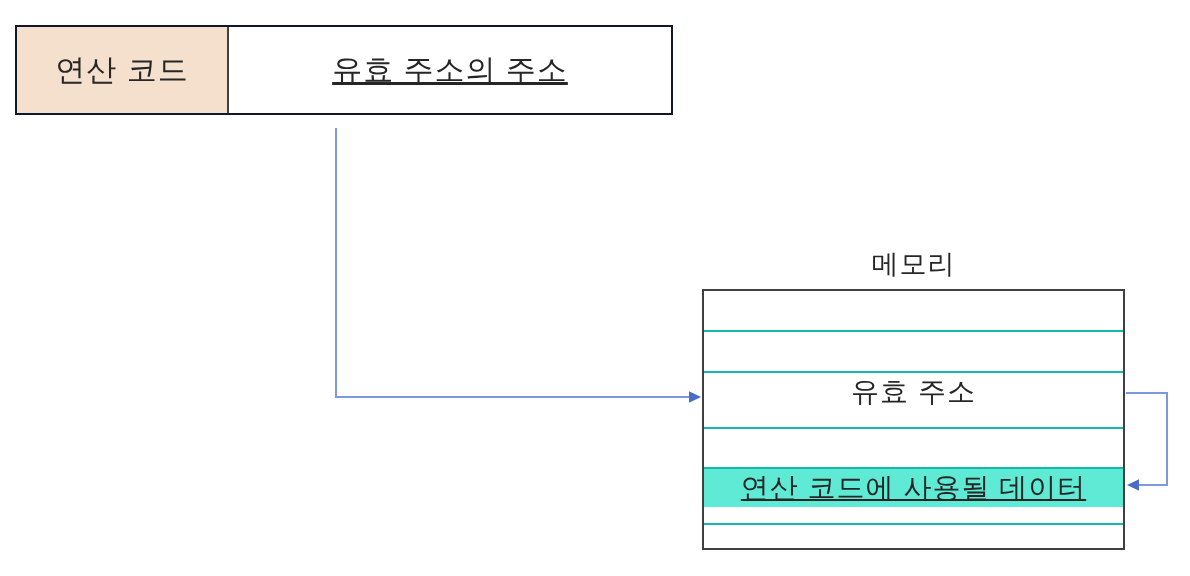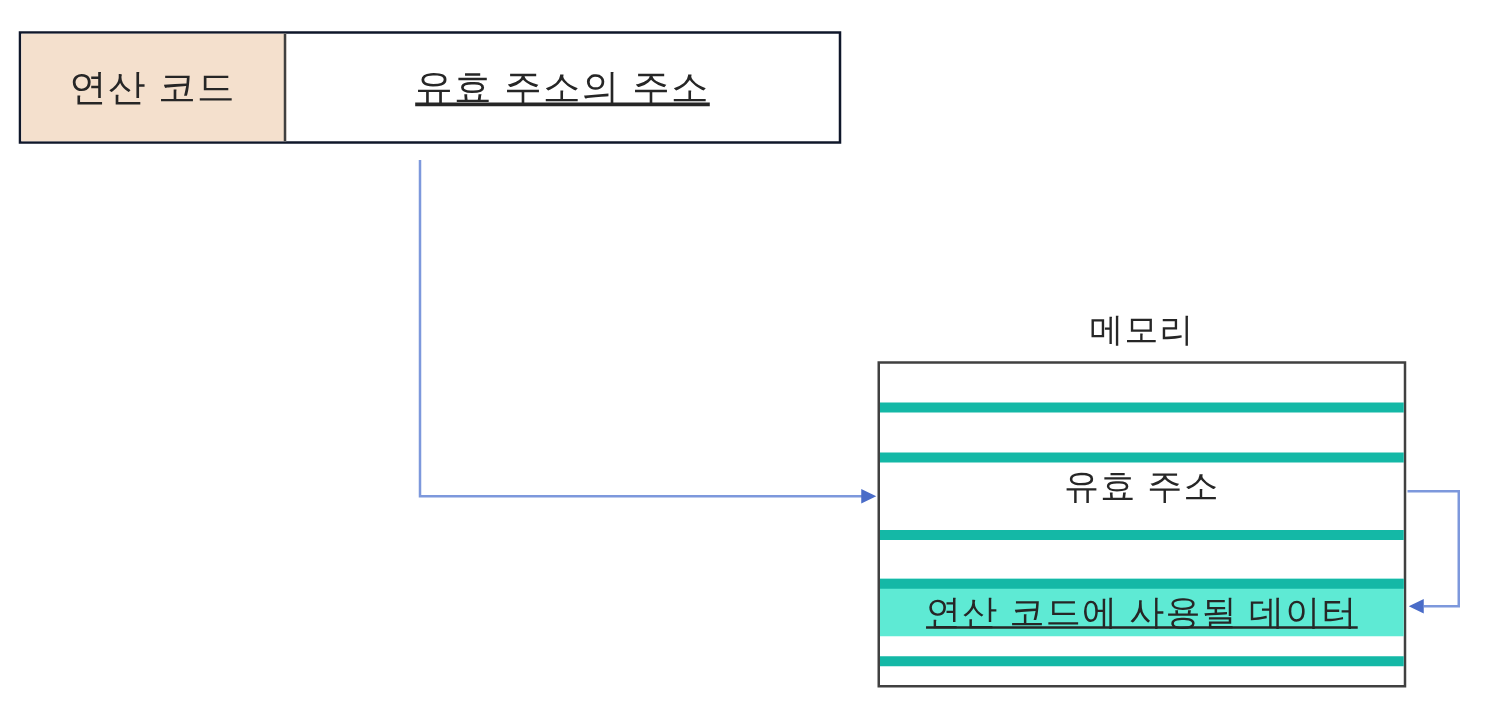--- a/index.html
+++ b/index.html
@@ -61,21 +61,21 @@
     display: flex;
     flex-direction: column;
     background: #ffffff;
   }
   .memory-row {
     flex: 1;
     display: flex; align-items: center; justify-content: center;
     font-size: 28px;
     letter-spacing: 1px;
   }
-  .memory-row + .memory-row { border-top: 8px solid #14b8a6; margin-top: 16px; }
+  .memory-row + .memory-row { border-top: 2px solid #14b8a6; margin-top: 16px; }
   .memory-row.highlighted { background: #5eead4; text-decoration: underline; }
 
   
   .connector-overlay {
     position: absolute;
     left: 0; top: 0;
     width: 1190px; height: 576px;
     pointer-events: none;
   }
 </style>

